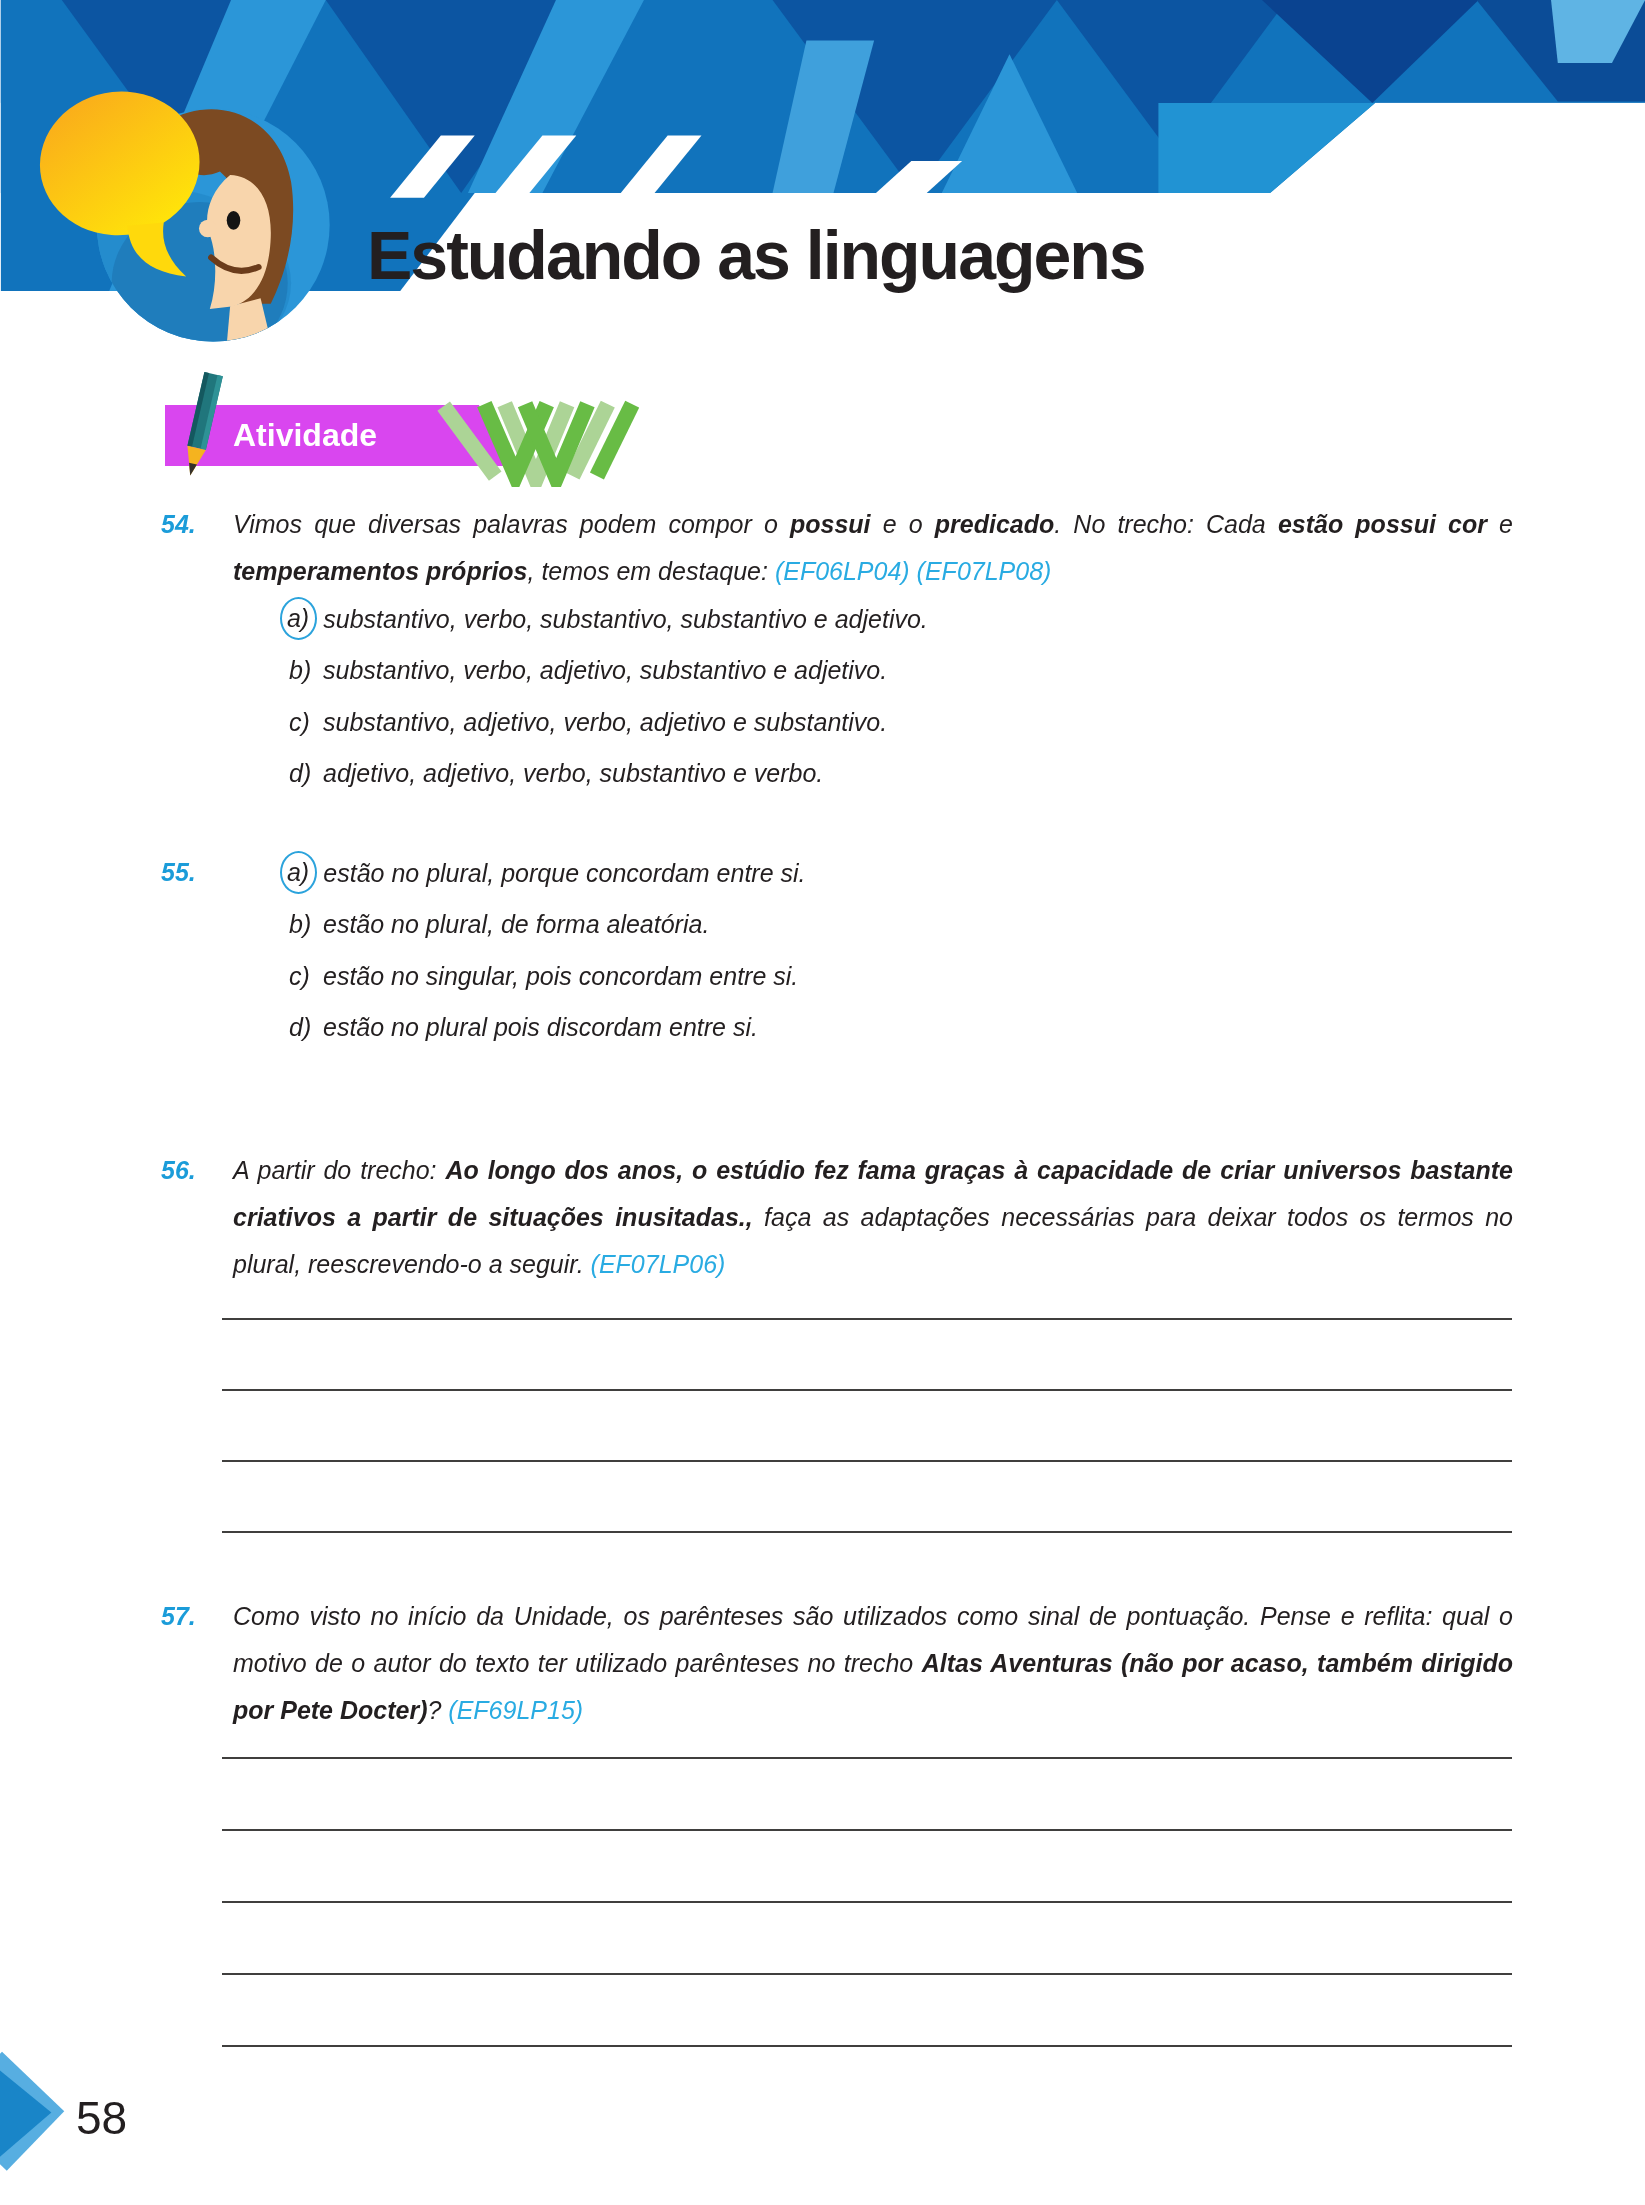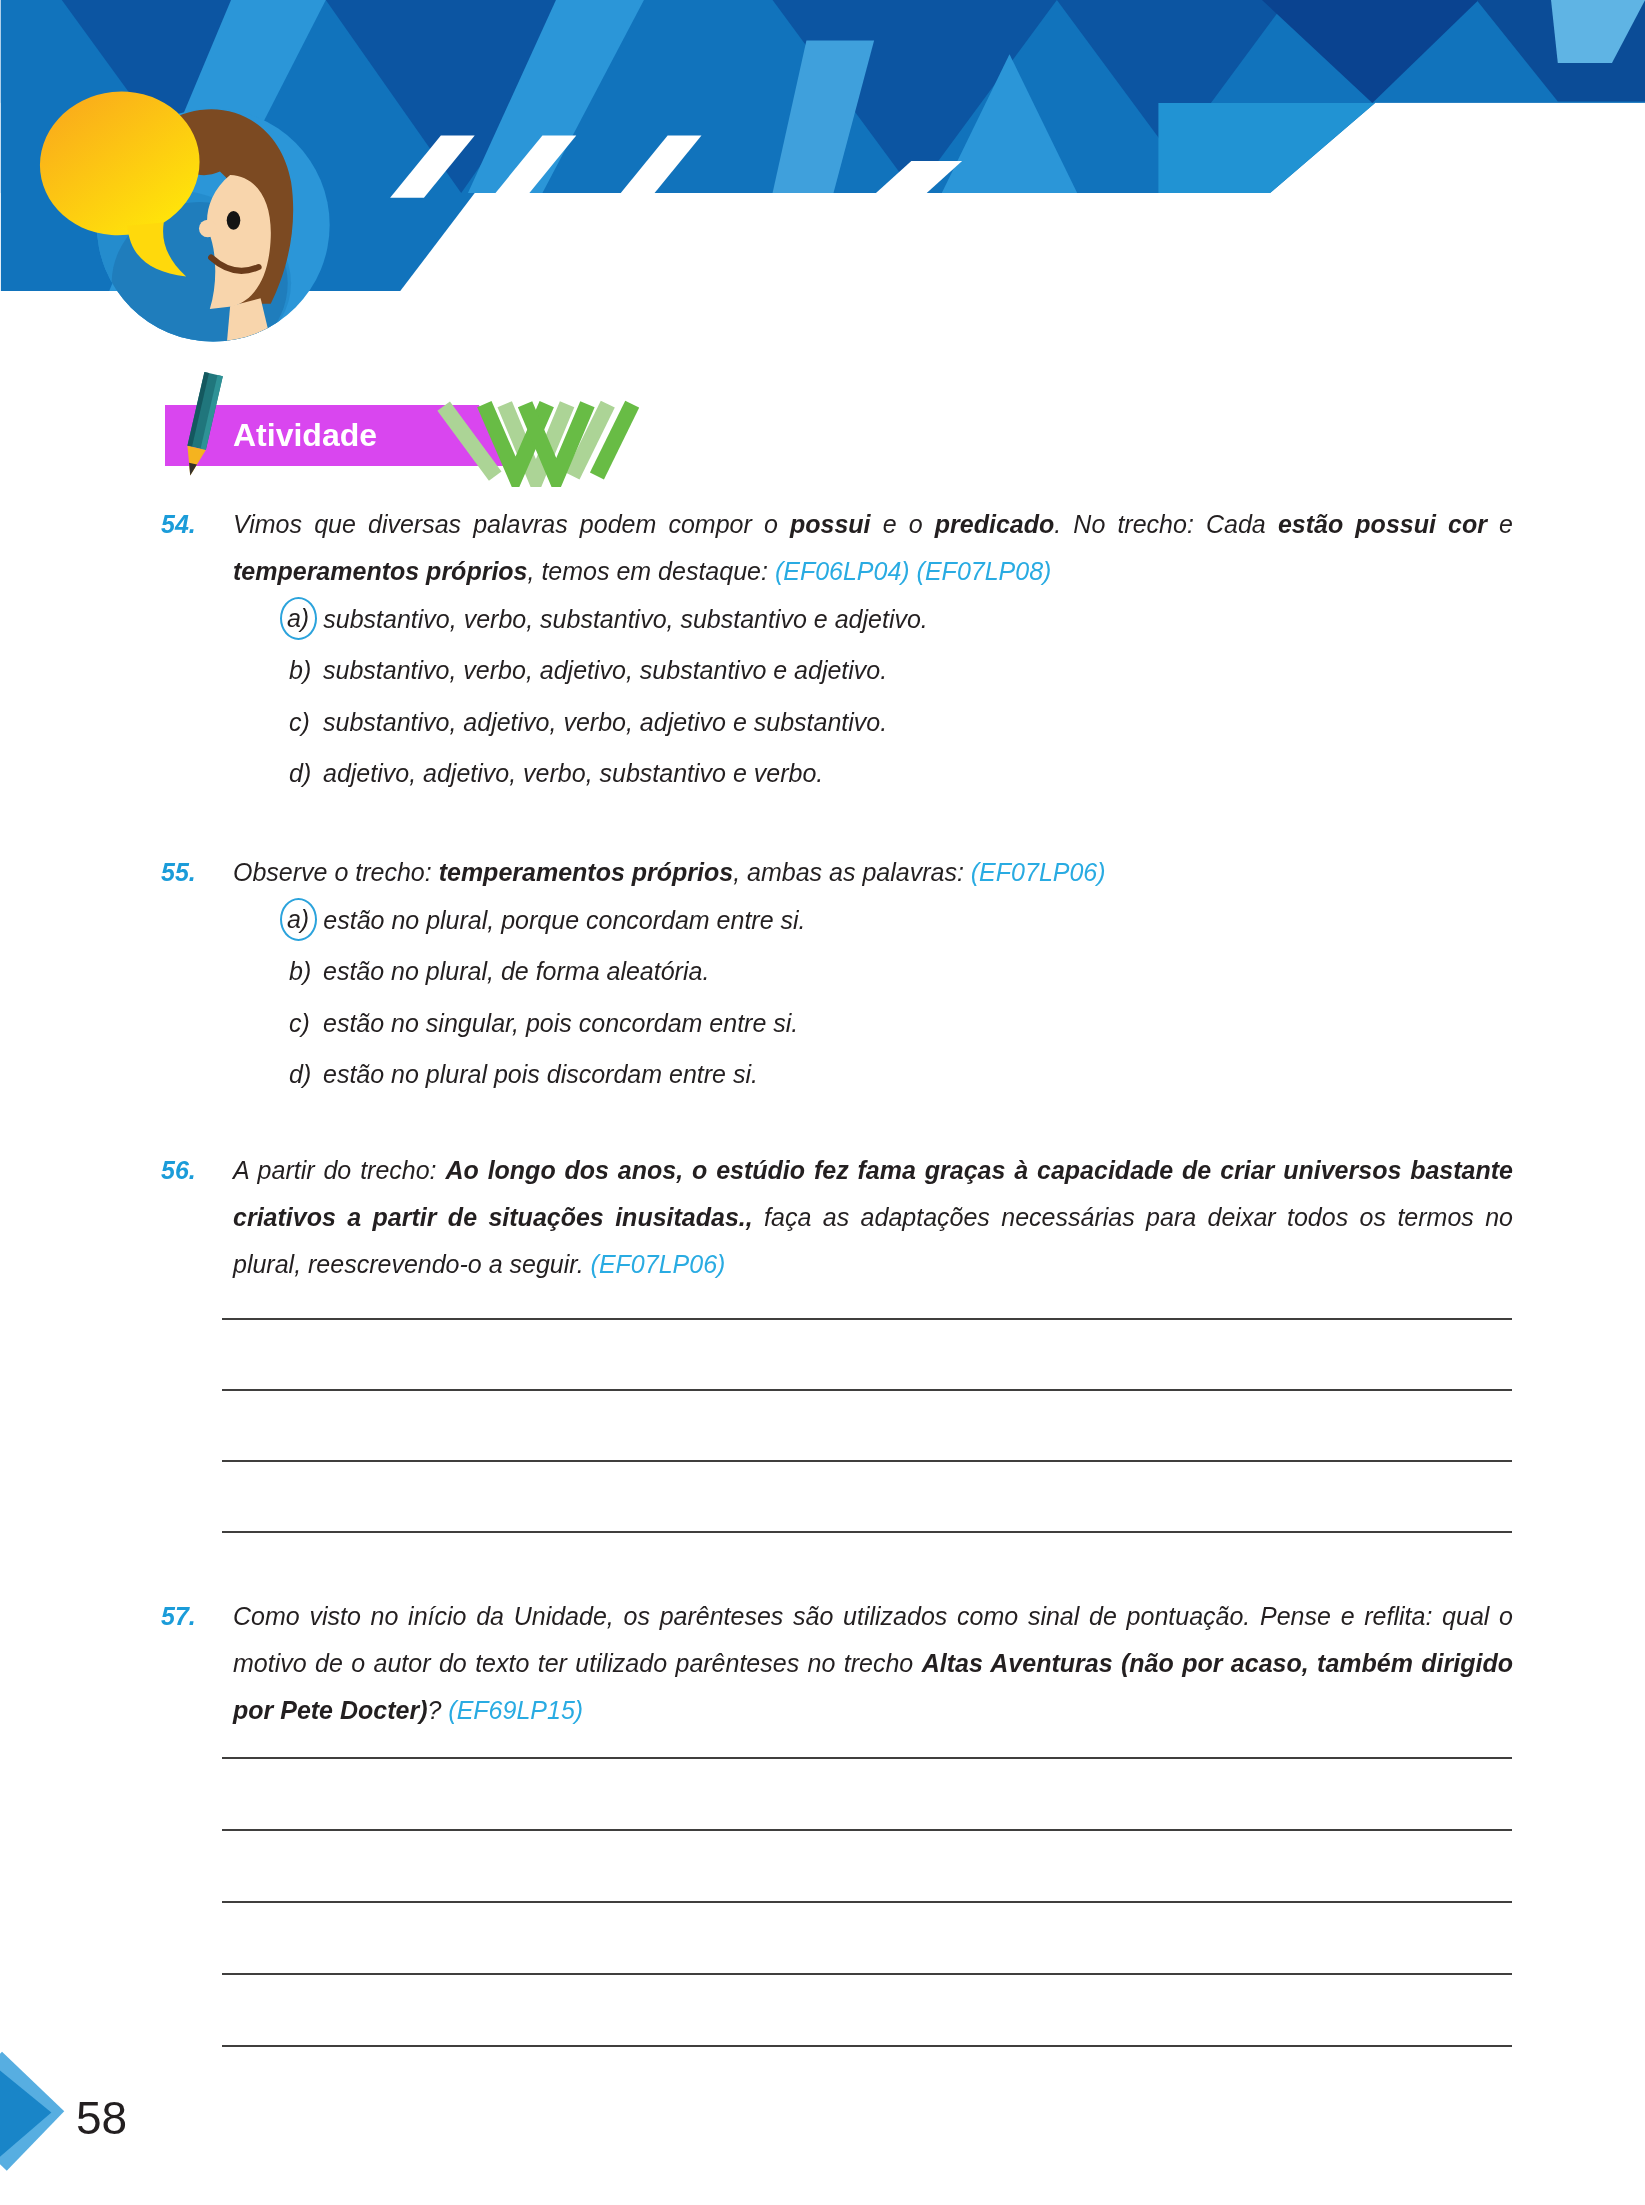--- a/index.html
+++ b/index.html
@@ -105,20 +105,21 @@
       <ellipse cx="305" cy="207" rx="10" ry="14" fill="#141414"></ellipse>
       <path d="M272,262 Q305,292 342,276" stroke="#6B3C1B" stroke-width="9" fill="none" stroke-linecap="round"></path>
       <path d="M300,334 L345,322 L360,385 L295,390 Z" fill="#F8D5AC"></path>
     </g>
     <g>
       <ellipse cx="137" cy="123" rx="118" ry="106" fill="url(#bubbleGrad)" transform="rotate(-6 137 123)"></ellipse>
       <path d="M148,215 C152,258 178,283 235,290 C205,262 198,236 202,210 Z" fill="#FFD90C"></path>
     </g>
   </svg>
 
+  <h1 class="page-title">Estudando as linguagens</h1>
 </div>
 
 <div class="banner">
   <span class="banner-label">Atividade</span>
 </div>
 <svg class="chevrons" width="234" height="87" viewBox="0 0 345 128">
   <g fill="none" stroke-width="23">
     <path d="M57,9 L133,112" stroke="#ACD496"></path>
     <polyline points="147,6 193,117 239,6" stroke="#ACD496"></polyline>
     <path d="M247,112 L299,6" stroke="#ACD496"></path>
@@ -158,21 +159,20 @@
         <span class="letter">d)</span>
         <span class="opt-text">adjetivo, adjetivo, verbo, substantivo e verbo.</span>
       </li>
     </ul>
   </div>
 </div>
 
 <div class="q" style="top:849px;">
   <span class="q-num">55.</span>
   <div class="q-body">
-    <p class="intro"><span>Observe o trecho: </span><span class="b">temperamentos próprios</span><span>, ambas as palavras: </span><span class="code">(EF07LP06)</span></p>
     <ul class="options">
       <li class="option">
         <span class="letter circle-mark">a)</span>
         <span class="opt-text">estão no plural, porque concordam entre si.</span>
       </li>
       <li class="option">
         <span class="letter">b)</span>
         <span class="opt-text">estão no plural, de forma aleatória.</span>
       </li>
       <li class="option">

